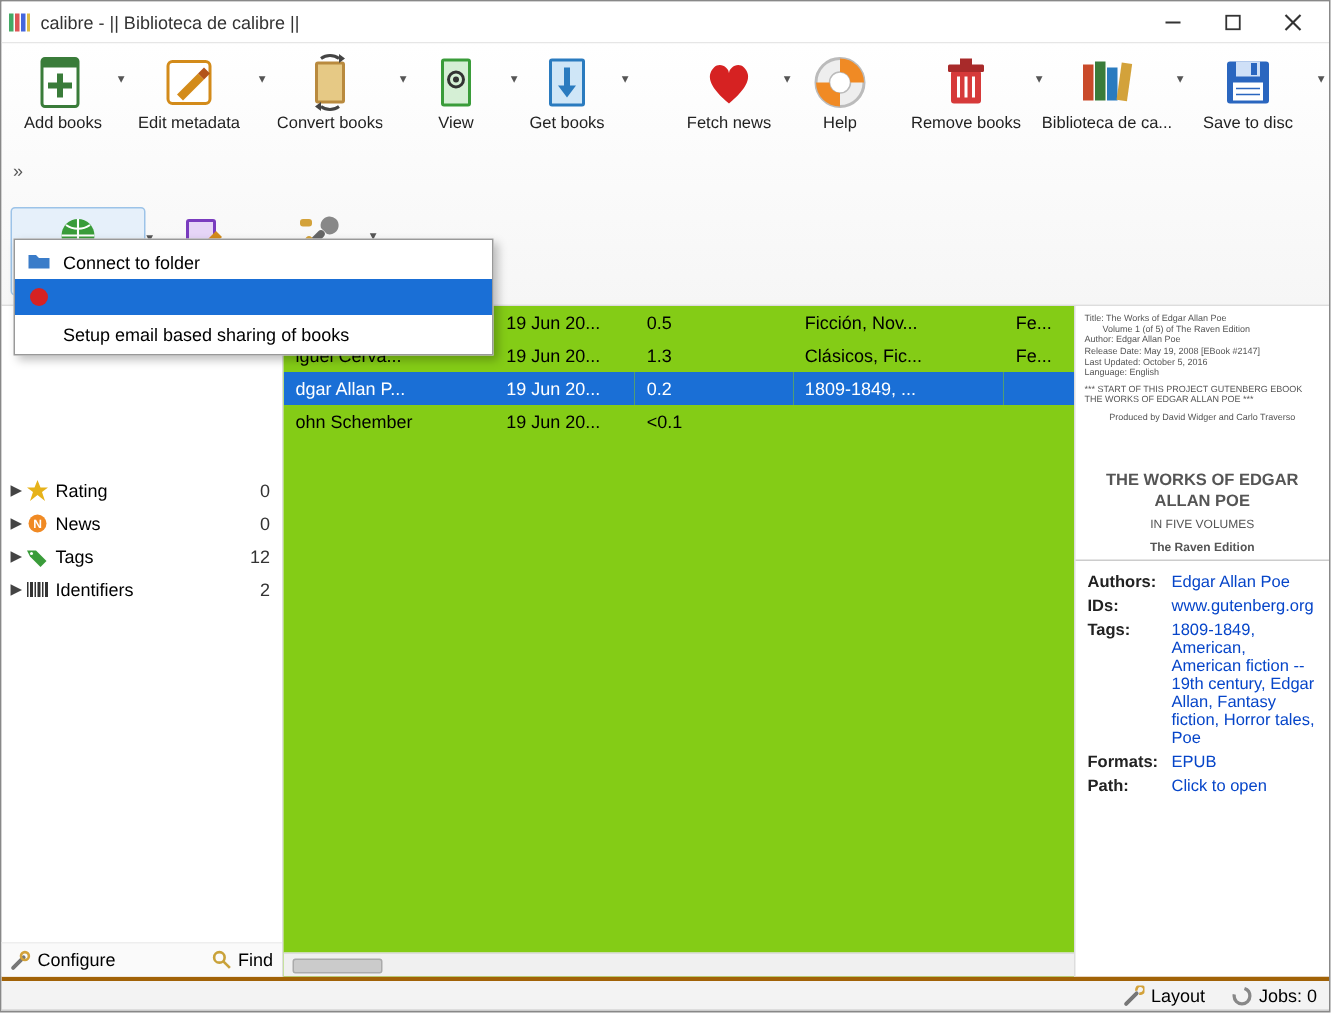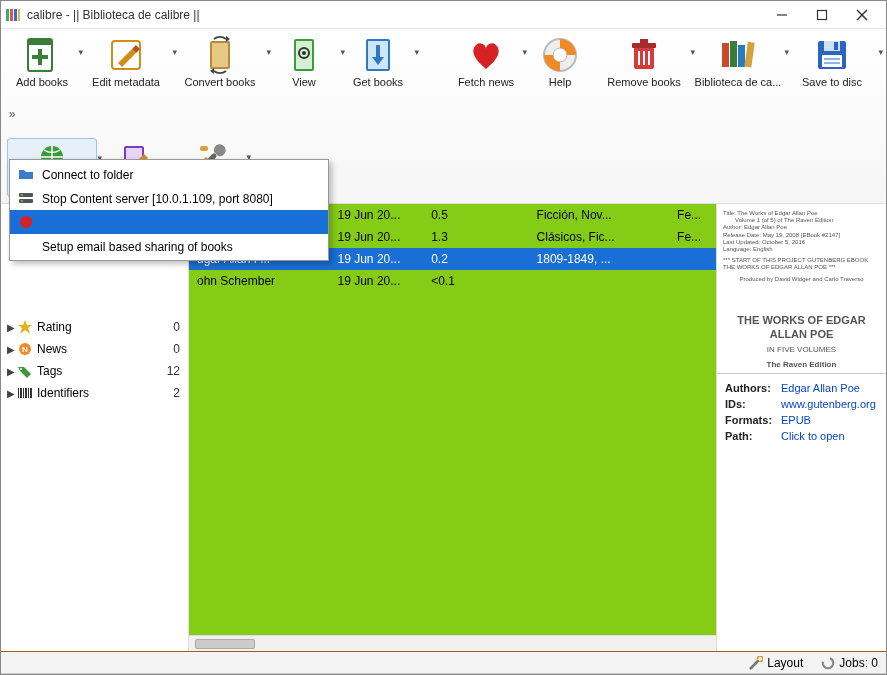--- a/index.html
+++ b/index.html
@@ -117,21 +117,21 @@
     padding:2px 0;
     font-size:12px;
   }
   .menu-item { display:flex; align-items:flex-end; padding: 4px 12px 4px 8px; gap:8px; }
   .menu-item.hov { background:#1a6fd6; color:#fff; }
   .menu-item .mi-icon { width:16px; height:16px; display:flex; align-items:center; justify-content:center; }
   
   .status1 {
     height: 22px;
     background: #f3f3f3;
-    border-top:1px solid #a16207;
+    border-top:3px solid #a16207;
     display:flex; align-items:center; justify-content:space-between;
     padding: 0 8px;
     font-size:12px;
   }
   .status1 .stat-right { display:flex; align-items:center; gap:18px; }
   .status2 {
     height: 18px;
     background: #e6e6e6;
     border-top:1px solid #ccc;
     padding: 0 8px;
@@ -311,31 +311,20 @@
 </div>
 
 <div class="menu">
   <div class="menu-item">
     <span class="mi-icon">
         <svg viewBox="0 0 16 16">
           <path d="M1 4 h5 l2 2 h7 v7 H1 Z" fill="#3a7cc9"></path>
         </svg>
       </span>
     <span>Connect to folder</span>
-  </div>
-  <div class="menu-item">
-    <span class="mi-icon">
-        <svg viewBox="0 0 16 16">
-          <rect x="1" y="3" width="14" height="4" rx="1" fill="#555"></rect>
-          <rect x="1" y="9" width="14" height="4" rx="1" fill="#555"></rect>
-          <circle cx="4" cy="5" r="1" fill="#6c6"></circle>
-          <circle cx="4" cy="11" r="1" fill="#6c6"></circle>
-        </svg>
-      </span>
-    <span>Stop Content server [10.0.1.109, port 8080]</span>
   </div>
   <div class="menu-item hov">
     <span class="mi-icon">
         <svg viewBox="0 0 16 16">
           <circle cx="8" cy="8" r="6" fill="#d62222"></circle>
         </svg>
       </span>
   </div>
   <div class="menu-item">
     <span class="mi-icon"></span>
@@ -385,20 +374,36 @@
             <rect x="1" y="3" width="1" height="10" fill="#333"></rect>
             <rect x="3" y="3" width="2" height="10" fill="#333"></rect>
             <rect x="6" y="3" width="1" height="10" fill="#333"></rect>
             <rect x="8" y="3" width="2" height="10" fill="#333"></rect>
             <rect x="11" y="3" width="1" height="10" fill="#333"></rect>
             <rect x="13" y="3" width="2" height="10" fill="#333"></rect>
           </svg>
         </span>
       <span class="cat-label">Identifiers</span>
       <span class="cat-count">2</span>
+    </div>
+    <div class="left-footer">
+      <span style="display:flex;align-items:center;gap:4px">
+        <svg width="14" height="14" viewBox="0 0 16 16">
+            <path d="M2 14 L10 6" stroke="#777" stroke-width="3" stroke-linecap="round"></path>
+            <circle cx="11" cy="5" r="3" fill="none" stroke="#d3a23a" stroke-width="2"></circle>
+          </svg>
+        <span>Configure</span>
+      </span>
+      <span style="display:flex;align-items:center;gap:4px">
+        <svg width="14" height="14" viewBox="0 0 16 16">
+            <circle cx="6" cy="6" r="4" fill="none" stroke="#c9a23a" stroke-width="2"></circle>
+            <line x1="9" y1="9" x2="14" y2="14" stroke="#c9a23a" stroke-width="2"></line>
+          </svg>
+        <span>Find</span>
+      </span>
     </div>
   </div>
 
   <div class="center-pane">
     <table class="books">
       <tbody>
           <tr>
         <td class="col-author">lexandre Du...</td>
         <td class="col-date">19 Jun 20...</td>
         <td class="col-size">0.5</td>
@@ -452,20 +457,24 @@
     <div class="details">
       <div class="drow">
           <div class="dk">Authors:</div>
           <div class="dv">Edgar Allan Poe</div>
         </div>
       <div class="drow">
           <div class="dk">IDs:</div>
           <div class="dv">www.gutenberg.org</div>
         </div>
       <div class="drow">
+          <div class="dk">Tags:</div>
+          <div class="dv">1809-1849, American, American fiction -- 19th century, Edgar Allan, Fantasy fiction, Horror tales, Poe</div>
+        </div>
+      <div class="drow">
           <div class="dk">Formats:</div>
           <div class="dv">EPUB</div>
         </div>
       <div class="drow">
           <div class="dk">Path:</div>
           <div class="dv">Click to open</div>
         </div>
     </div>
   </div>
 </div>

